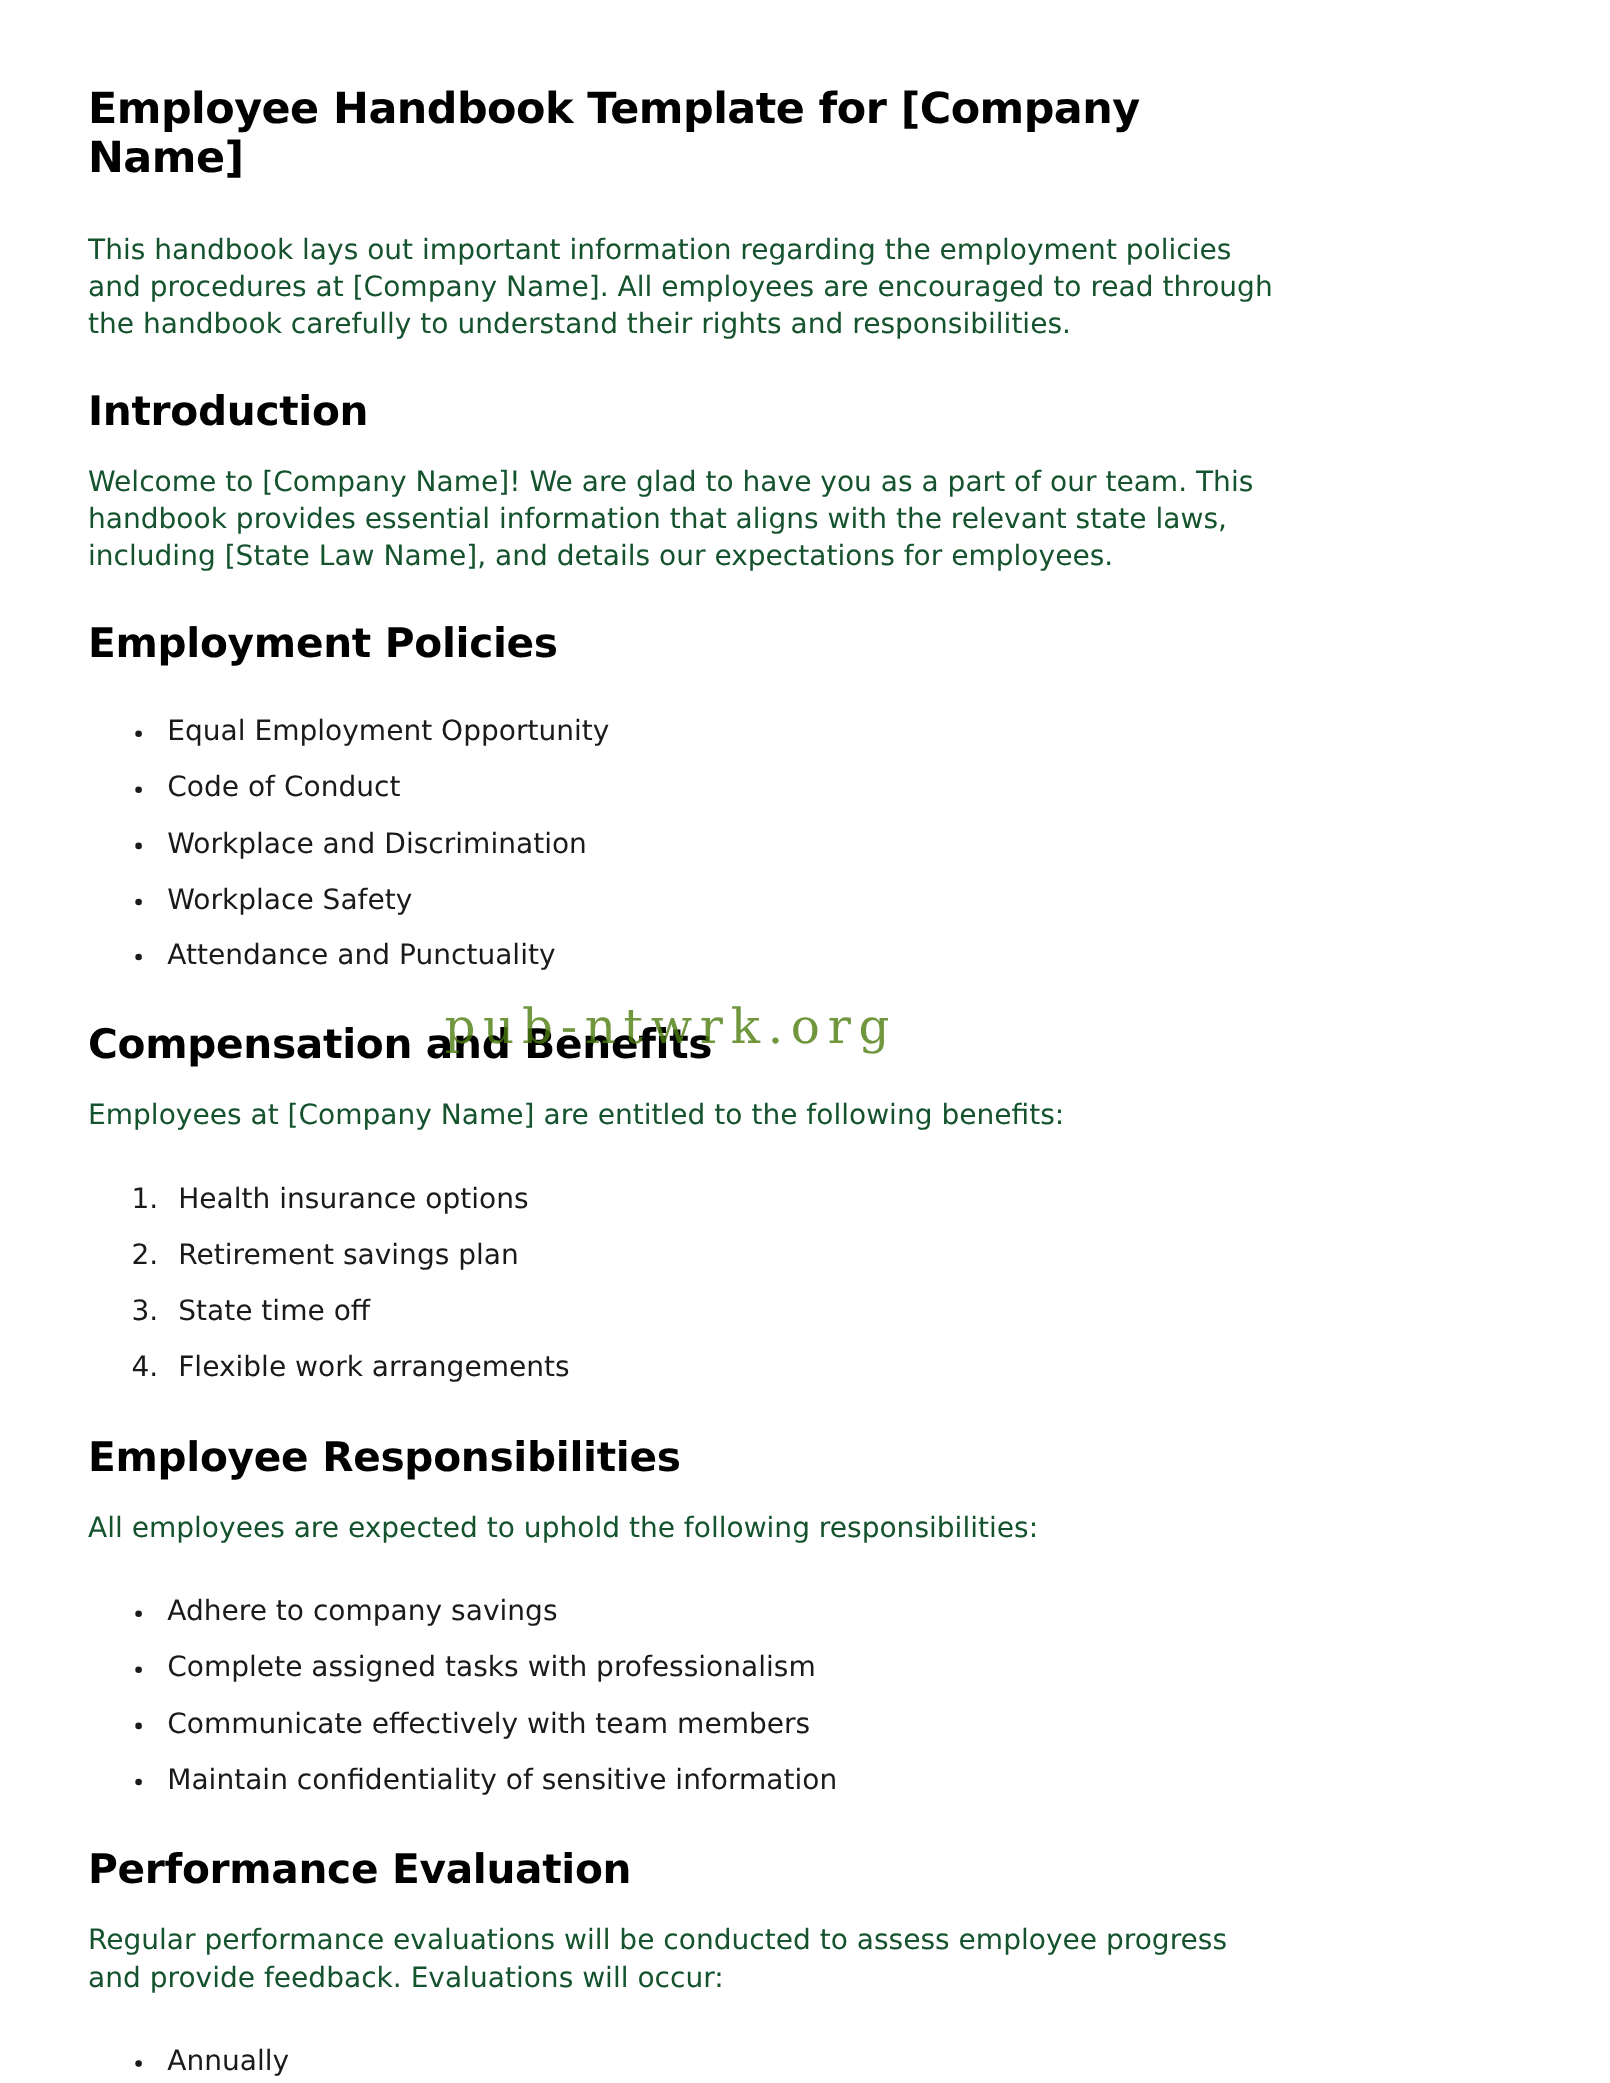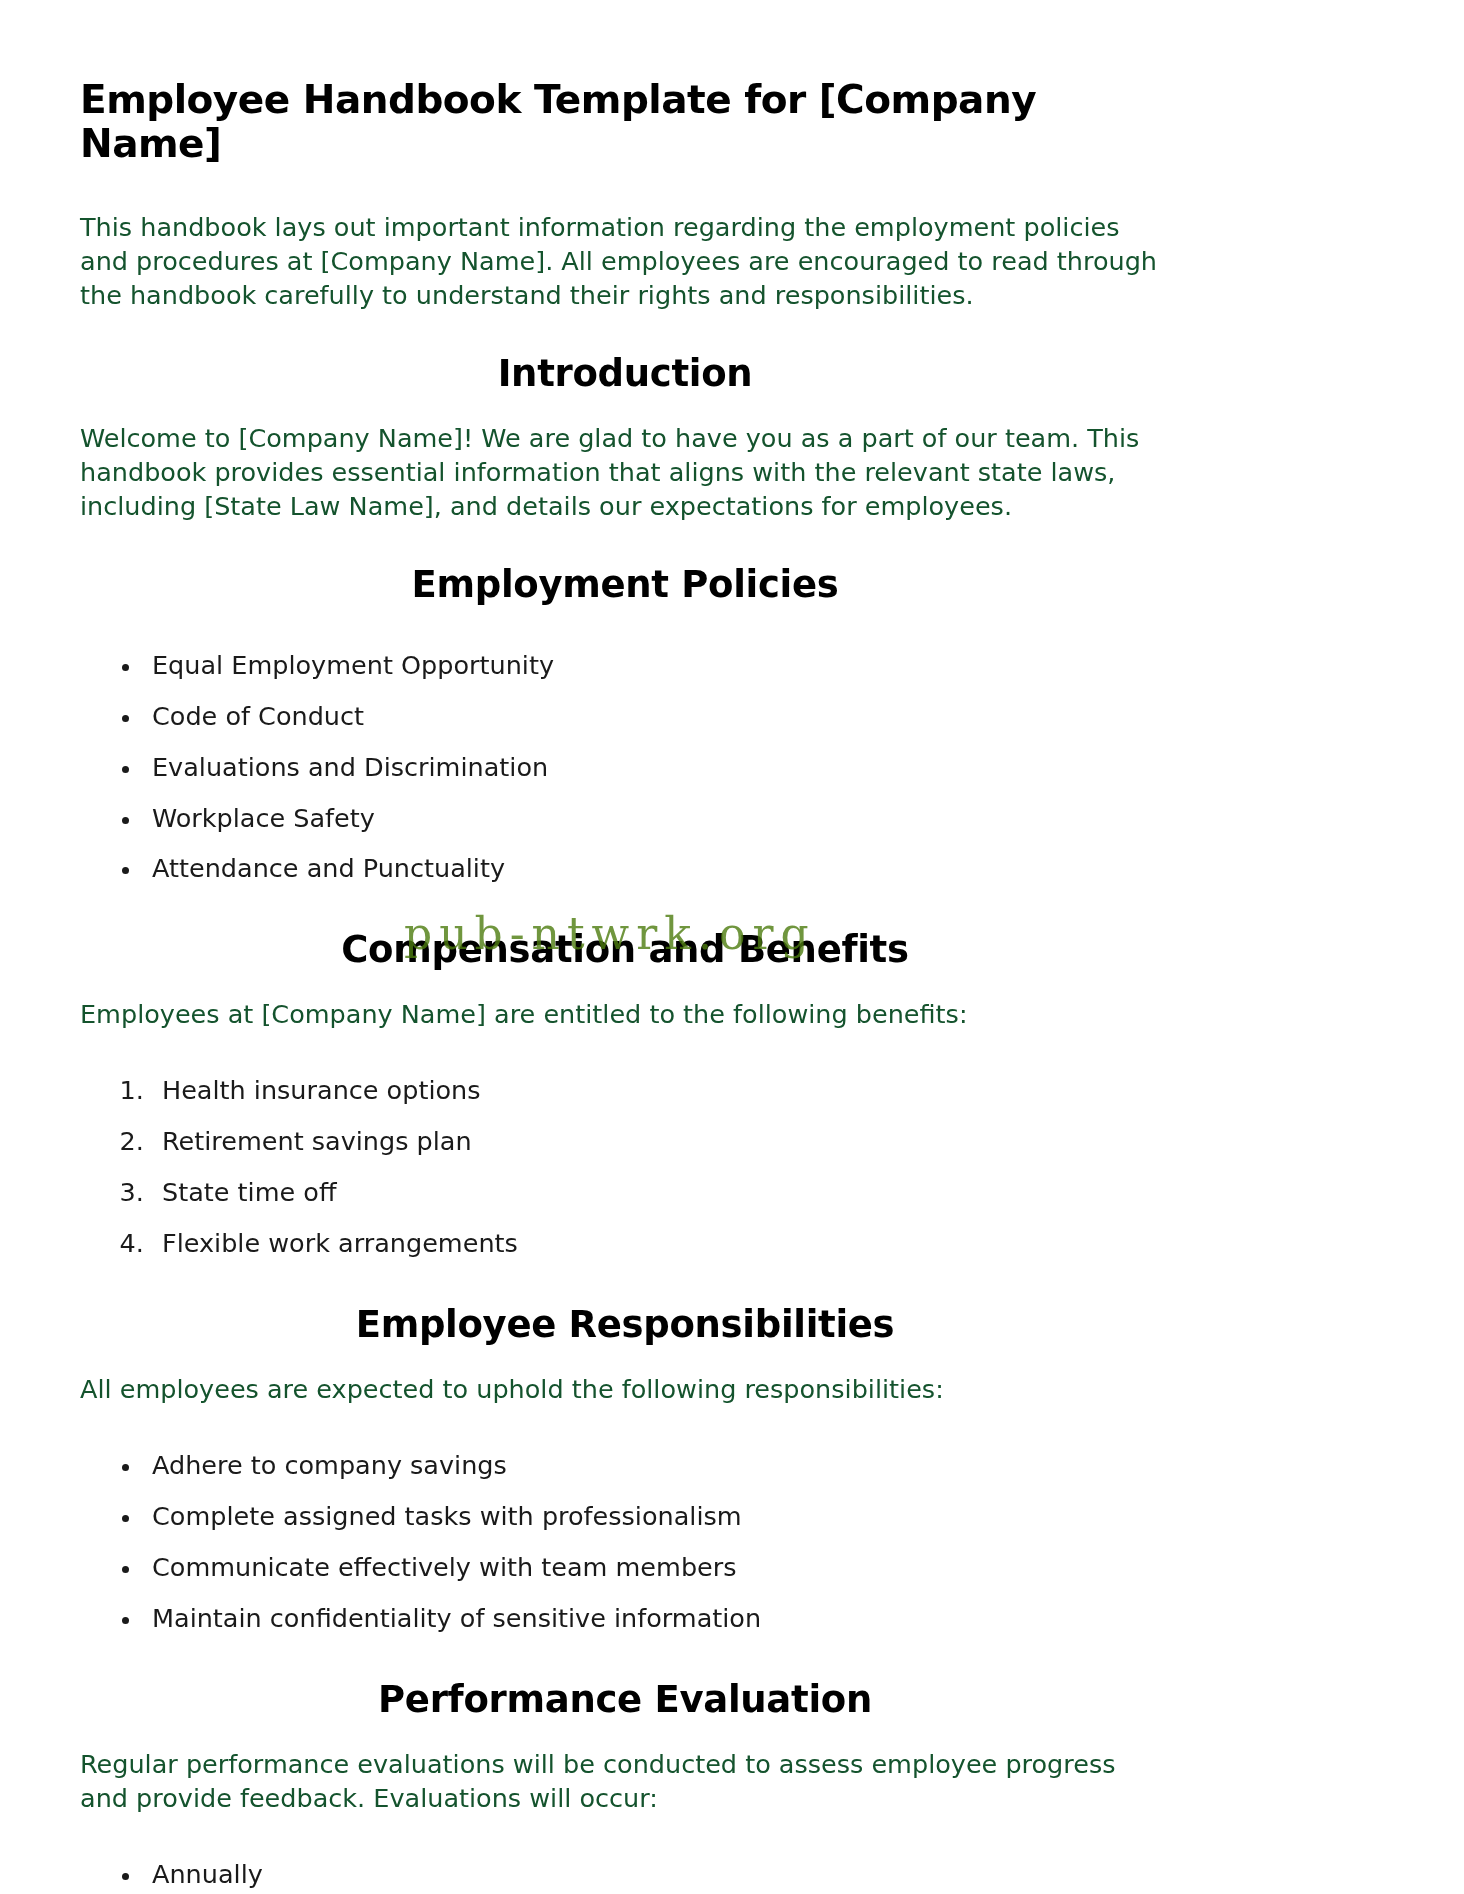--- a/index.html
+++ b/index.html
@@ -61,21 +61,20 @@
 
   
   h2.section-heading {
     font-family: "DejaVu Sans", sans-serif;
     font-weight: bold;
     font-size: 37px;
     line-height: 1.16;
     color: #000000;
     margin: 0;
     letter-spacing: -0.3px;
-    text-align: center;
   }
 
   
   ul.doc-list, ol.doc-list {
     margin: 0;
     padding-left: 62px;
     font-family: "DejaVu Sans", sans-serif;
     font-size: 25.5px;
     line-height: 1.45;
     color: #1a1a1a;
@@ -126,21 +125,21 @@
     </div>
 
     <div class="gap-sec"></div>
 
     <div class="section">
       <h2 class="section-heading">Employment Policies</h2>
       <div class="gap-small"></div>
       <ul class="doc-list">
         <li>Equal Employment Opportunity</li>
         <li>Code of Conduct</li>
-        <li>Evaluations and Discrimination</li>
+        <li>Workplace and Discrimination</li>
         <li>Workplace Safety</li>
         <li>Attendance and Punctuality</li>
       </ul>
     </div>
 
     <div class="gap-sec"></div>
 
     <div class="section">
       <h2 class="section-heading">Compensation and Benefits</h2>
       <div class="gap-small"></div>

